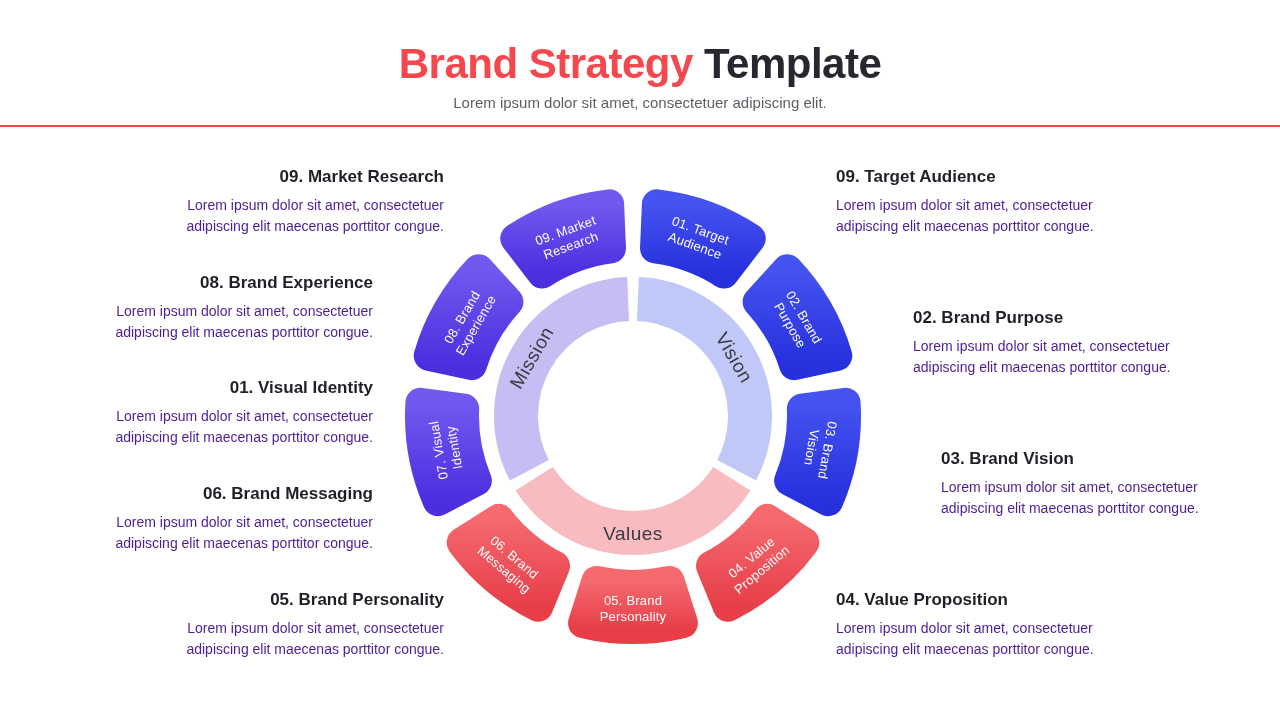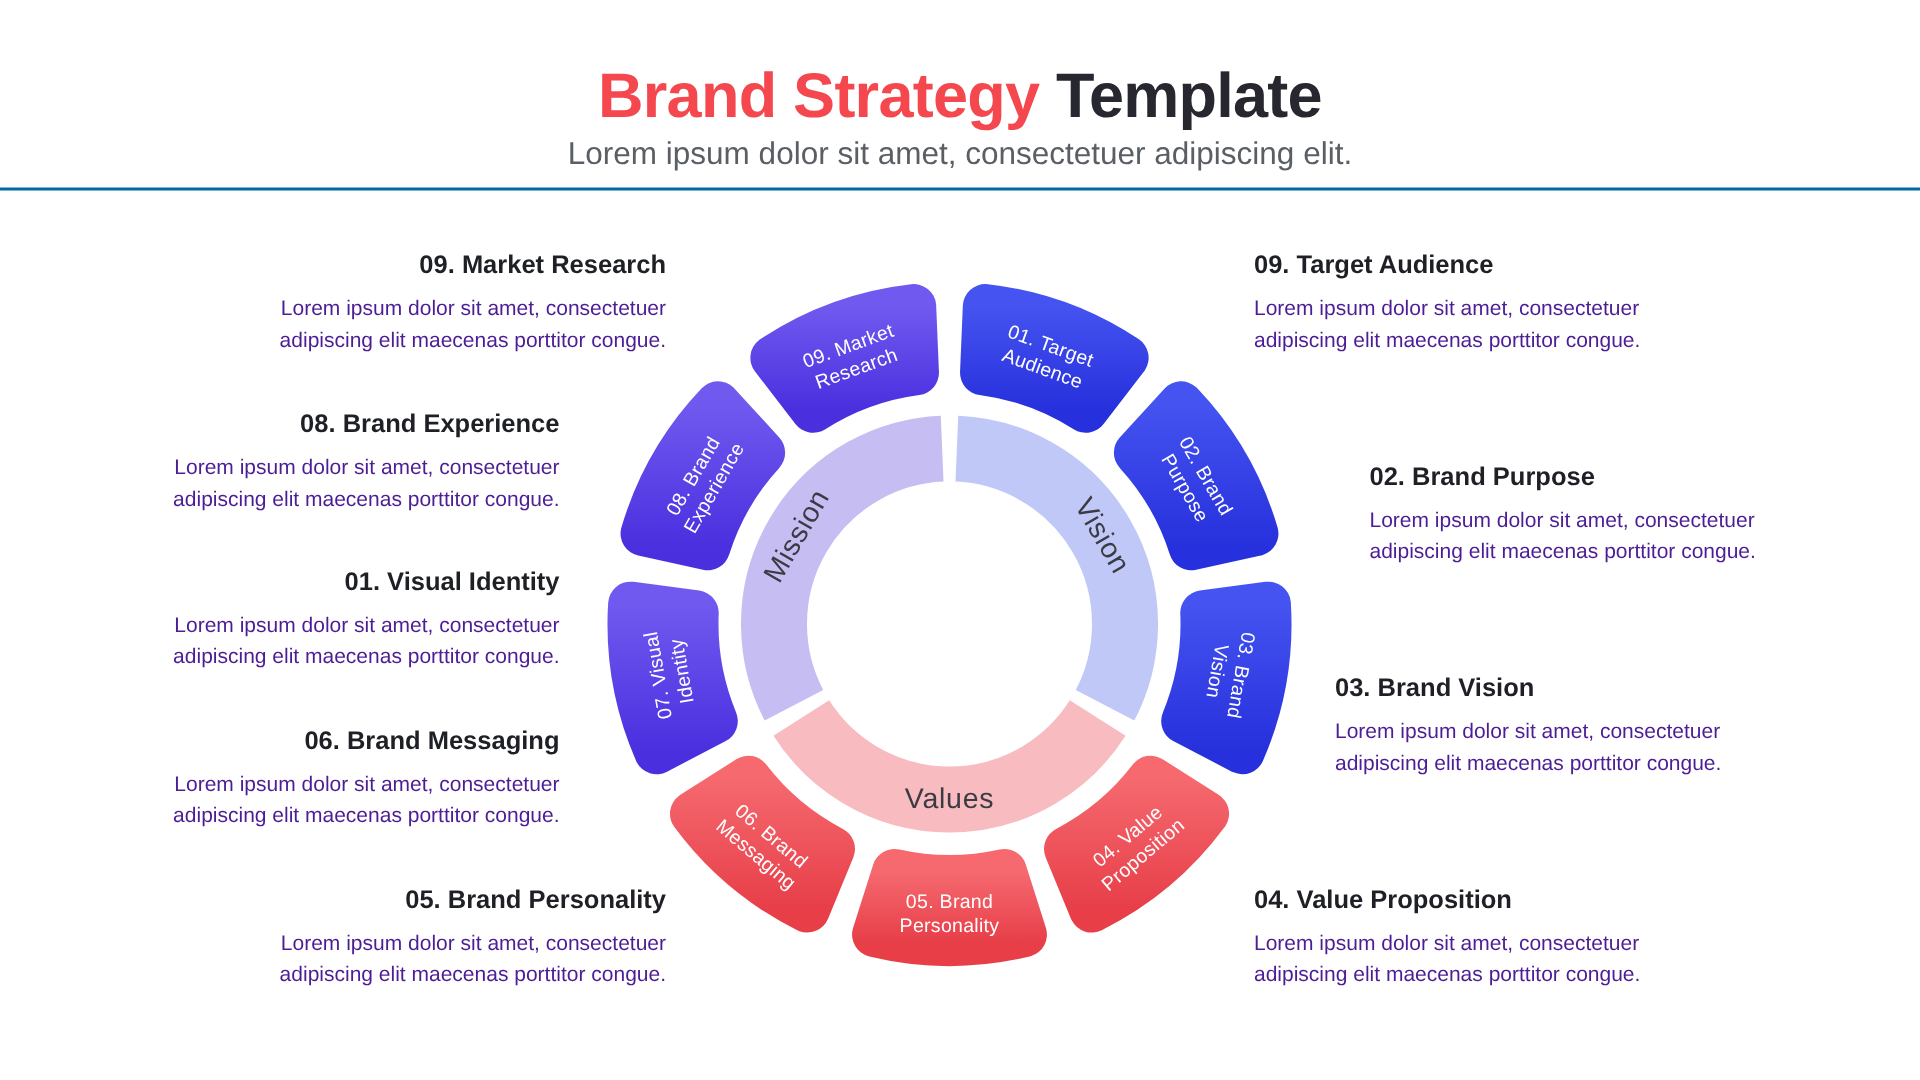--- a/index.html
+++ b/index.html
@@ -1,38 +1,38 @@
 <!DOCTYPE html>
 <html><head>
 <meta charset="utf-8">
 <style>
   html,body{margin:0;padding:0;background:#ffffff;}
   body{font-family:"Liberation Sans",sans-serif;}
   .slide{position:relative;width:1280px;height:720px;background:#ffffff;overflow:hidden;}
 
   
-  .header{position:absolute;top:0;left:0;right:0;height:125px;border-bottom:2px solid #0369a1;text-align:center;background:#ffffff;}
+  .header{position:absolute;top:0;left:0;right:0;height:125px;border-bottom:2px solid #ef4444;text-align:center;background:#ffffff;}
   .title{margin:40px 0 0;font-size:42px;line-height:48px;font-weight:600;color:#272730;letter-spacing:-0.5px;}
   .title .accent{color:#F4484E;}
-  .subtitle{margin:5px 0 0;font-size:21px;line-height:20px;color:#5A5F66;}
+  .subtitle{margin:5px 0 0;font-size:15px;line-height:20px;color:#5A5F66;}
 
   
   .item{position:absolute;white-space:nowrap;}
   .item h3{margin:0 0 7px;font-size:17px;line-height:22px;font-weight:600;color:#1E2026;}
   .item p{margin:0;font-size:14px;line-height:21px;color:#4c1d95;}
   .side-left{text-align:right;}
   .side-right{text-align:left;}
   .p09{top:166px;right:836px;}
   .p08{top:272px;right:907px;}
   .p07{top:377px;right:907px;}
   .p06{top:483px;right:907px;}
   .p05{top:589px;right:836px;}
   .p01{top:166px;left:836px;}
   .p02{top:307px;left:913px;}
-  .p03{top:448px;left:890px;}
+  .p03{top:448px;left:941px;}
   .p04{top:589px;left:836px;}
 
   
   #brand-wheel{position:absolute;left:398px;top:181px;width:470px;height:470px;}
   .seg-label{font-family:"Liberation Sans",sans-serif;font-size:13px;font-weight:500;fill:#ffffff;text-anchor:middle;letter-spacing:0.2px;}
   .ring-label{font-family:"Liberation Sans",sans-serif;font-size:19px;font-weight:500;fill:#3A3B43;text-anchor:middle;letter-spacing:0.5px;}
 </style>
 </head>
 <body>
 

